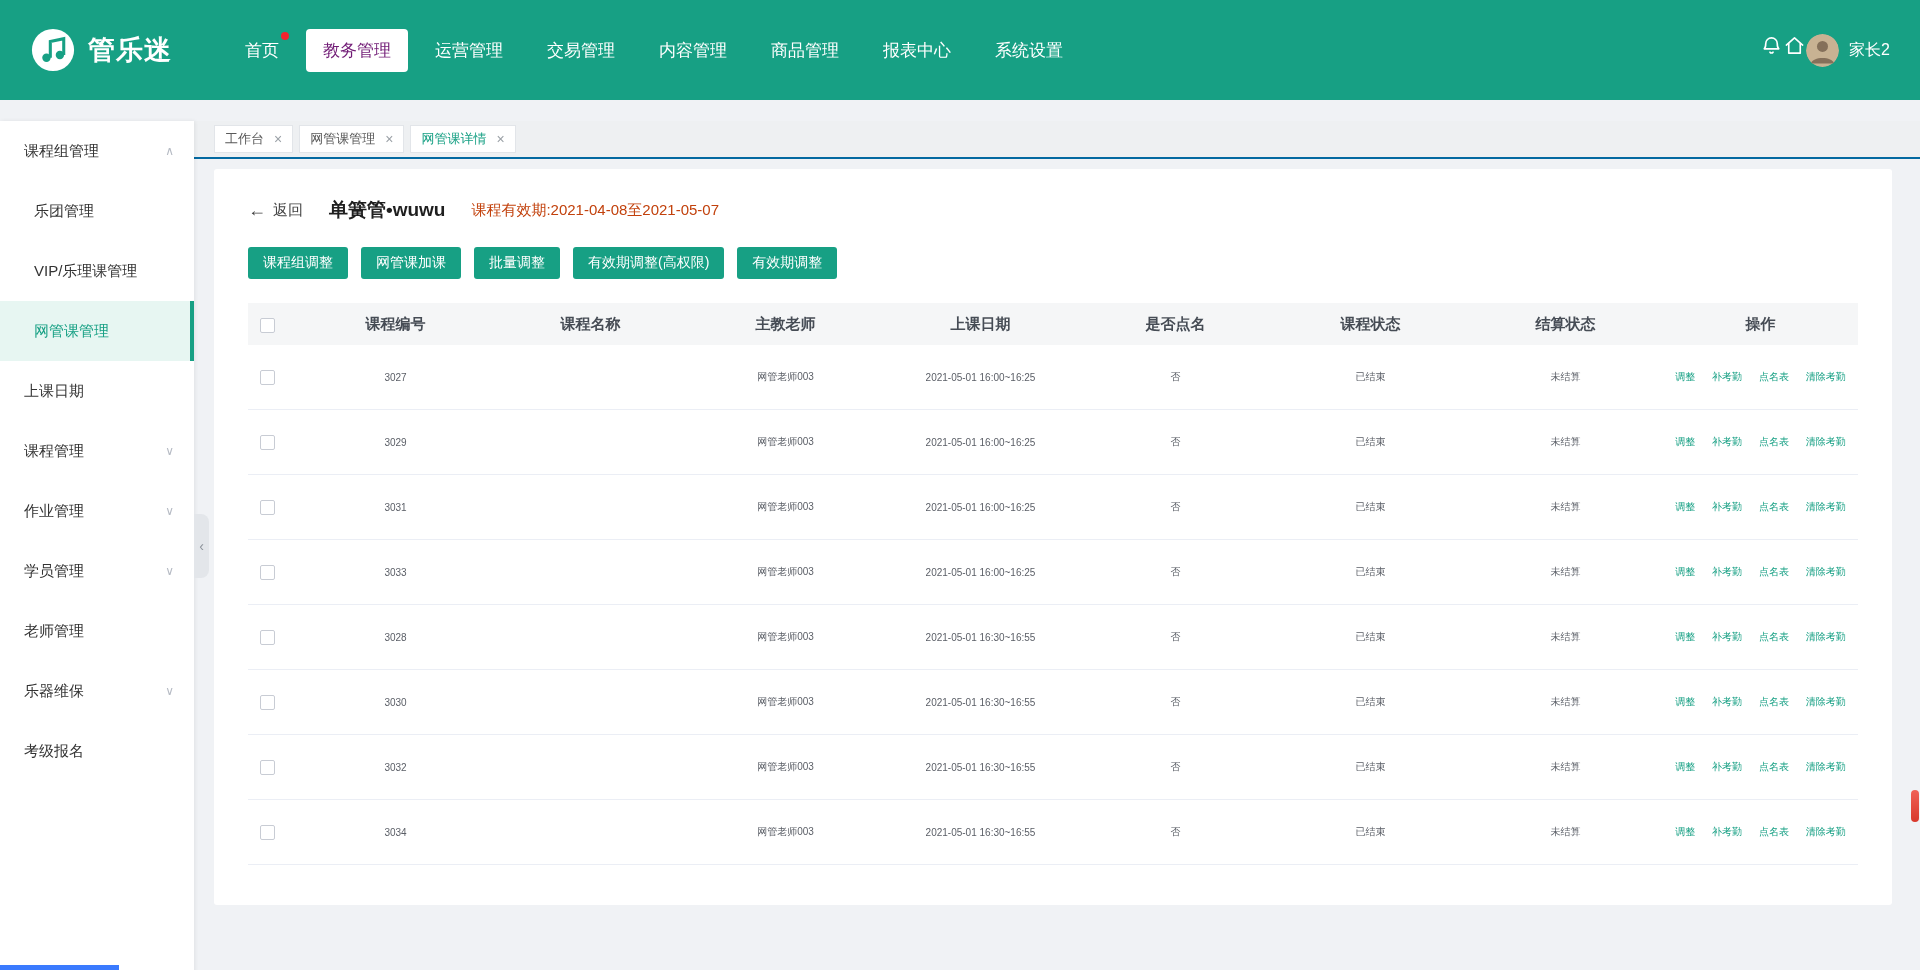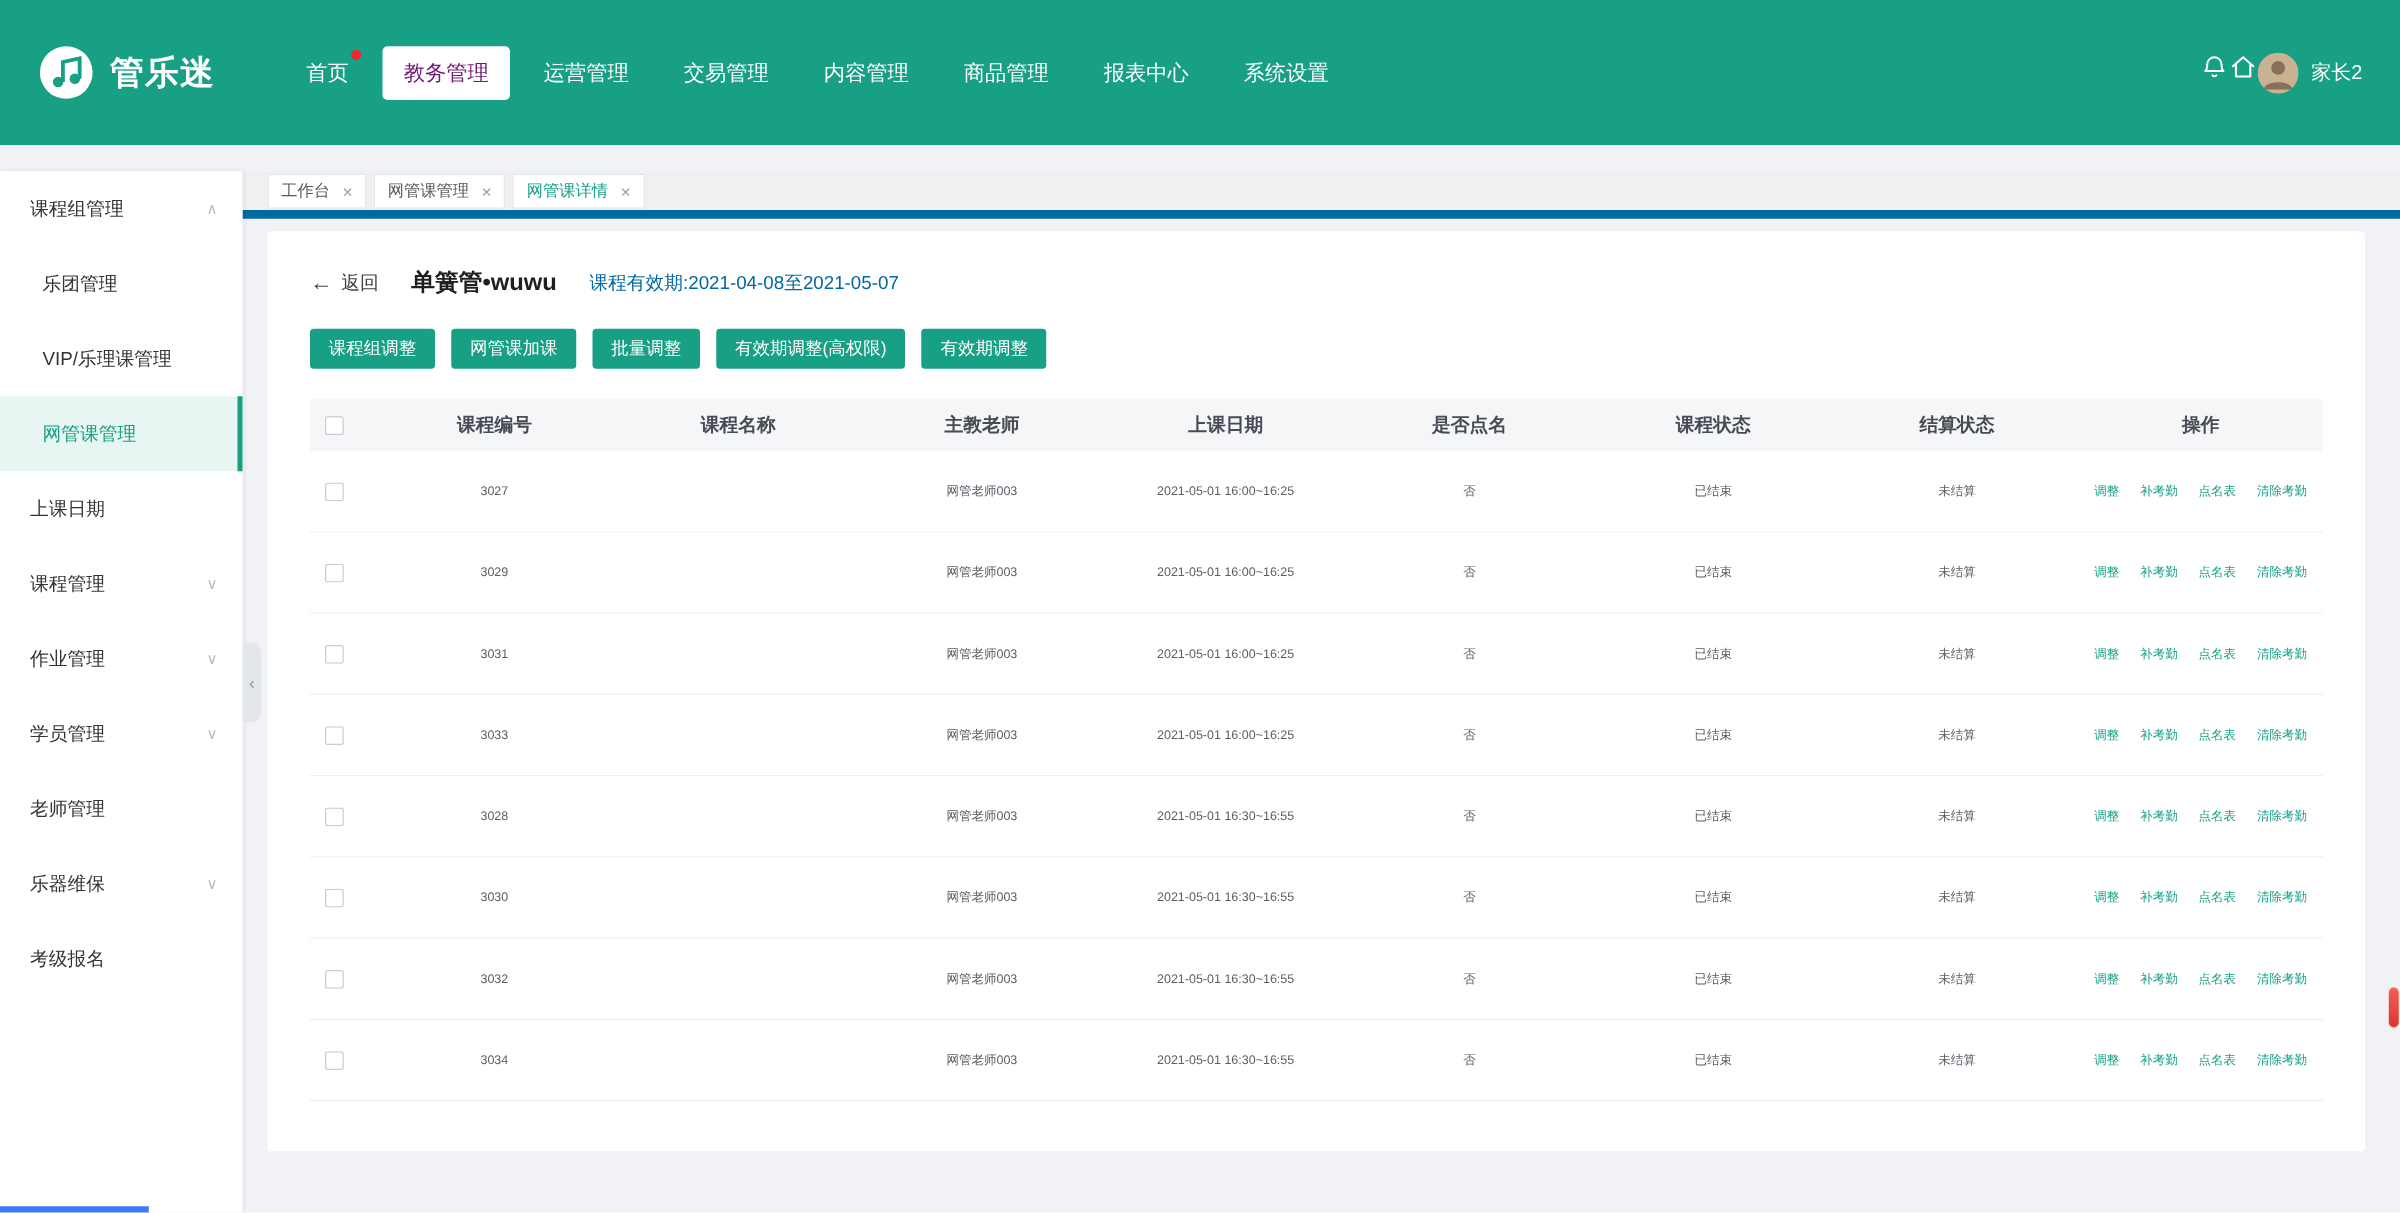--- a/index.html
+++ b/index.html
@@ -5,21 +5,21 @@
   * { box-sizing: border-box; }
   html,body { margin:0; padding:0; }
   body {
     width:1920px; height:970px; overflow:hidden;
     background:#f0f2f5;
     font-family:"Liberation Sans","DejaVu Sans",sans-serif;
     color:#333;
   }
 
   
-  .navbar { height:116px; background:#17a084; display:flex; align-items:center; padding:0 30px; color:#fff; position:relative; z-index:3; }
+  .navbar { height:100px; background:#17a084; display:flex; align-items:center; padding:0 30px; color:#fff; position:relative; z-index:3; }
   .brand { display:flex; align-items:center; gap:12px; }
   .brand-text { font-size:27px; font-weight:bold; letter-spacing:1px; }
   .nav-items { display:flex; align-items:center; margin-left:56px; gap:10px; }
   .nav-item { position:relative; padding:10px 17px; font-size:17px; border-radius:4px; cursor:pointer; white-space:nowrap; }
   .nav-item.active { background:#fff; color:#701a75; font-weight:normal; }
   .nav-badge { position:absolute; top:3px; right:7px; width:8px; height:8px; border-radius:50%; background:#f5222d; }
   .nav-right { margin-left:auto; display:flex; align-items:flex-start; }
   .icon-btn { cursor:pointer; display:flex; align-items:center; }
   .user { display:flex; align-items:center; gap:10px; cursor:pointer; }
   .user-name { font-size:16px; }
@@ -29,34 +29,34 @@
   .main { display:flex; height:882px;margin-top:21px; }
   .sidebar { width:194px; flex:none; background:#fff; box-shadow:1px 0 4px rgba(0,0,0,.07); position:relative; z-index:2; }
   .side-item { position:relative; height:60px; display:flex; align-items:center; padding-left:24px; font-size:15px; color:#333; cursor:pointer; }
   .side-item.child { padding-left:34px; }
   .side-item.active { background:#e7f6f2; color:#17a084; border-right:4px solid #17a084; }
   .caret { position:absolute; right:20px; font-size:12px; color:#b6bbc4; }
 
   .right-area { flex:1; display:flex; flex-direction:column; min-width:0; }
 
   
-  .tabbar { height:38px; background:#eef0f2; display:flex; align-items:center; padding-left:20px; gap:6px; border-bottom:7px solid #0369a1; }
+  .tabbar { height:38px; background:#eef0f2; display:flex; align-items:center; padding-left:20px; gap:6px; border-bottom:2px solid #0369a1; }
   .tab { height:28px; display:flex; align-items:center; gap:10px; background:#fff; border:1px solid #e2e5e9; padding:0 10px; font-size:13px; color:#595959; cursor:pointer; white-space:nowrap; }
   .tab.active { color:#17a084; }
   .tab-close { color:#9aa0a6; font-size:14px; cursor:pointer; }
 
   
   .content { flex:1; padding:10px 28px 0 20px; }
   .card { background:#fff; border-radius:3px; height:736px; padding:28px 34px; }
 
   .page-head { display:flex; align-items:center; }
   .back { display:flex; align-items:center; gap:7px; font-size:15px; color:#424242; cursor:pointer; }
   .back-arrow { font-size:18px; line-height:1; }
   .page-title { font-size:19px; font-weight:bold; color:#1f1f1f; margin:0 0 0 26px; }
-  .validity { font-size:15px; color:#0369a1; margin-left:26px; }
+  .validity { font-size:15px; color:#c2410c; margin-left:26px; }
 
   .btn-row { margin-top:24px; display:flex; gap:13px; }
   .btn { background:#17a084; color:#fff; border:none; font-size:14px; padding:0 15px; height:32px; border-radius:3px; cursor:pointer; font-family:inherit; white-space:nowrap; }
 
   
   .table { margin-top:24px; }
   .tr { display:flex; align-items:center; }
   .thead { background:#f5f6f7; height:42px; font-weight:bold; color:#464c55; font-size:15px; }
   .row { height:65px; border-bottom:1px solid #ebeef5; font-size:10px; color:#5a5e66; background:#fff; }
   .cell { flex:1; text-align:center; overflow:hidden; white-space:nowrap; }

